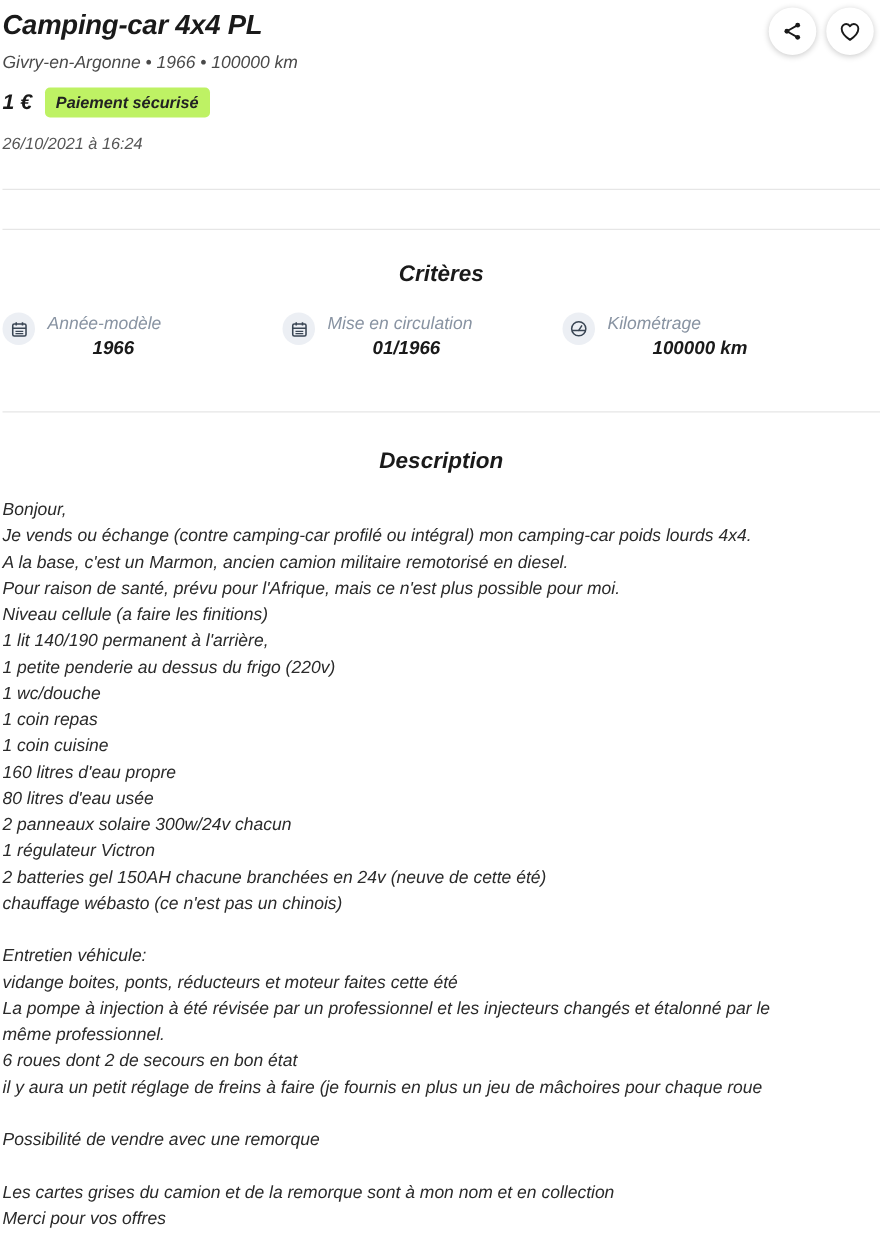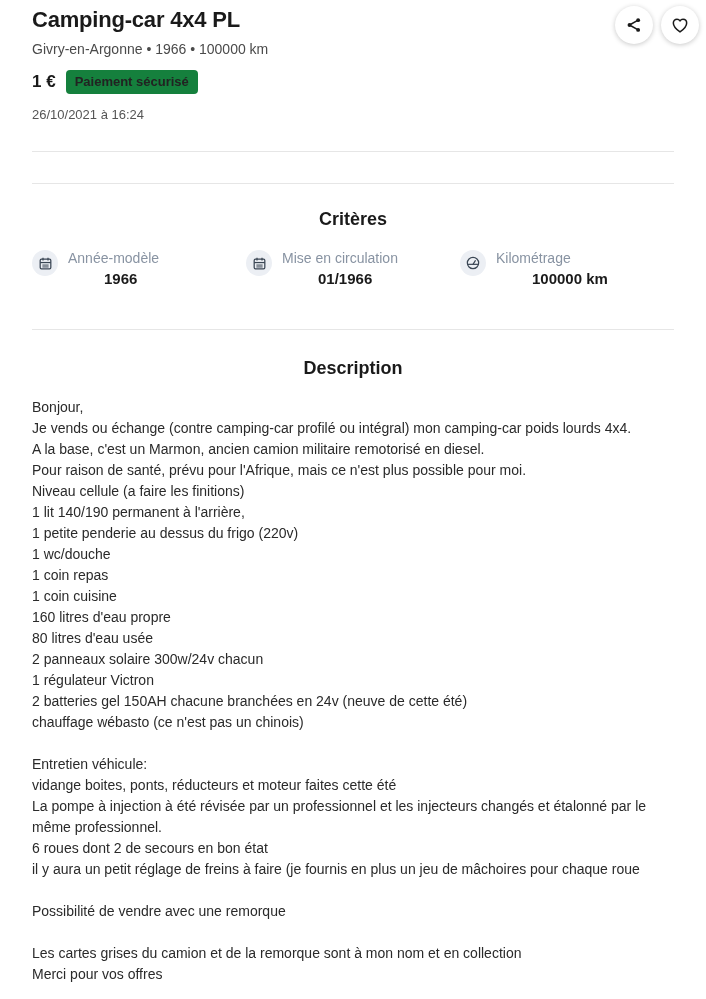--- a/index.html
+++ b/index.html
@@ -6,22 +6,23 @@
   html, body {
     background: #ffffff;
     font-family: "Liberation Sans", "DejaVu Sans", sans-serif;
     color: #1a1a1a;
   }
   .page {
     position: relative;
     width: 706px;
     height: 999px;
     background: #ffffff;
-    padding: 0 32px;
+    padding: 0 2px;
     overflow: hidden;
+    font-style: italic;
   }
   
   .header-actions {
     position: absolute;
     top: 6px;
     right: 7px;
     display: flex;
     gap: 8px;
   }
   .circle-btn {
@@ -57,21 +58,21 @@
     align-items: center;
     gap: 10px;
   }
   .price {
     font-size: 17px;
     font-weight: 700;
     color: #1a1a1a;
   }
   .badge {
     display: inline-block;
-    background: #15803d;
+    background: #bef264;
     color: #222222;
     font-size: 13px;
     font-weight: 700;
     line-height: 16px;
     padding: 4px 9px;
     border-radius: 4px;
   }
   .ad-date {
     margin-top: 13px;
     font-size: 13px;

